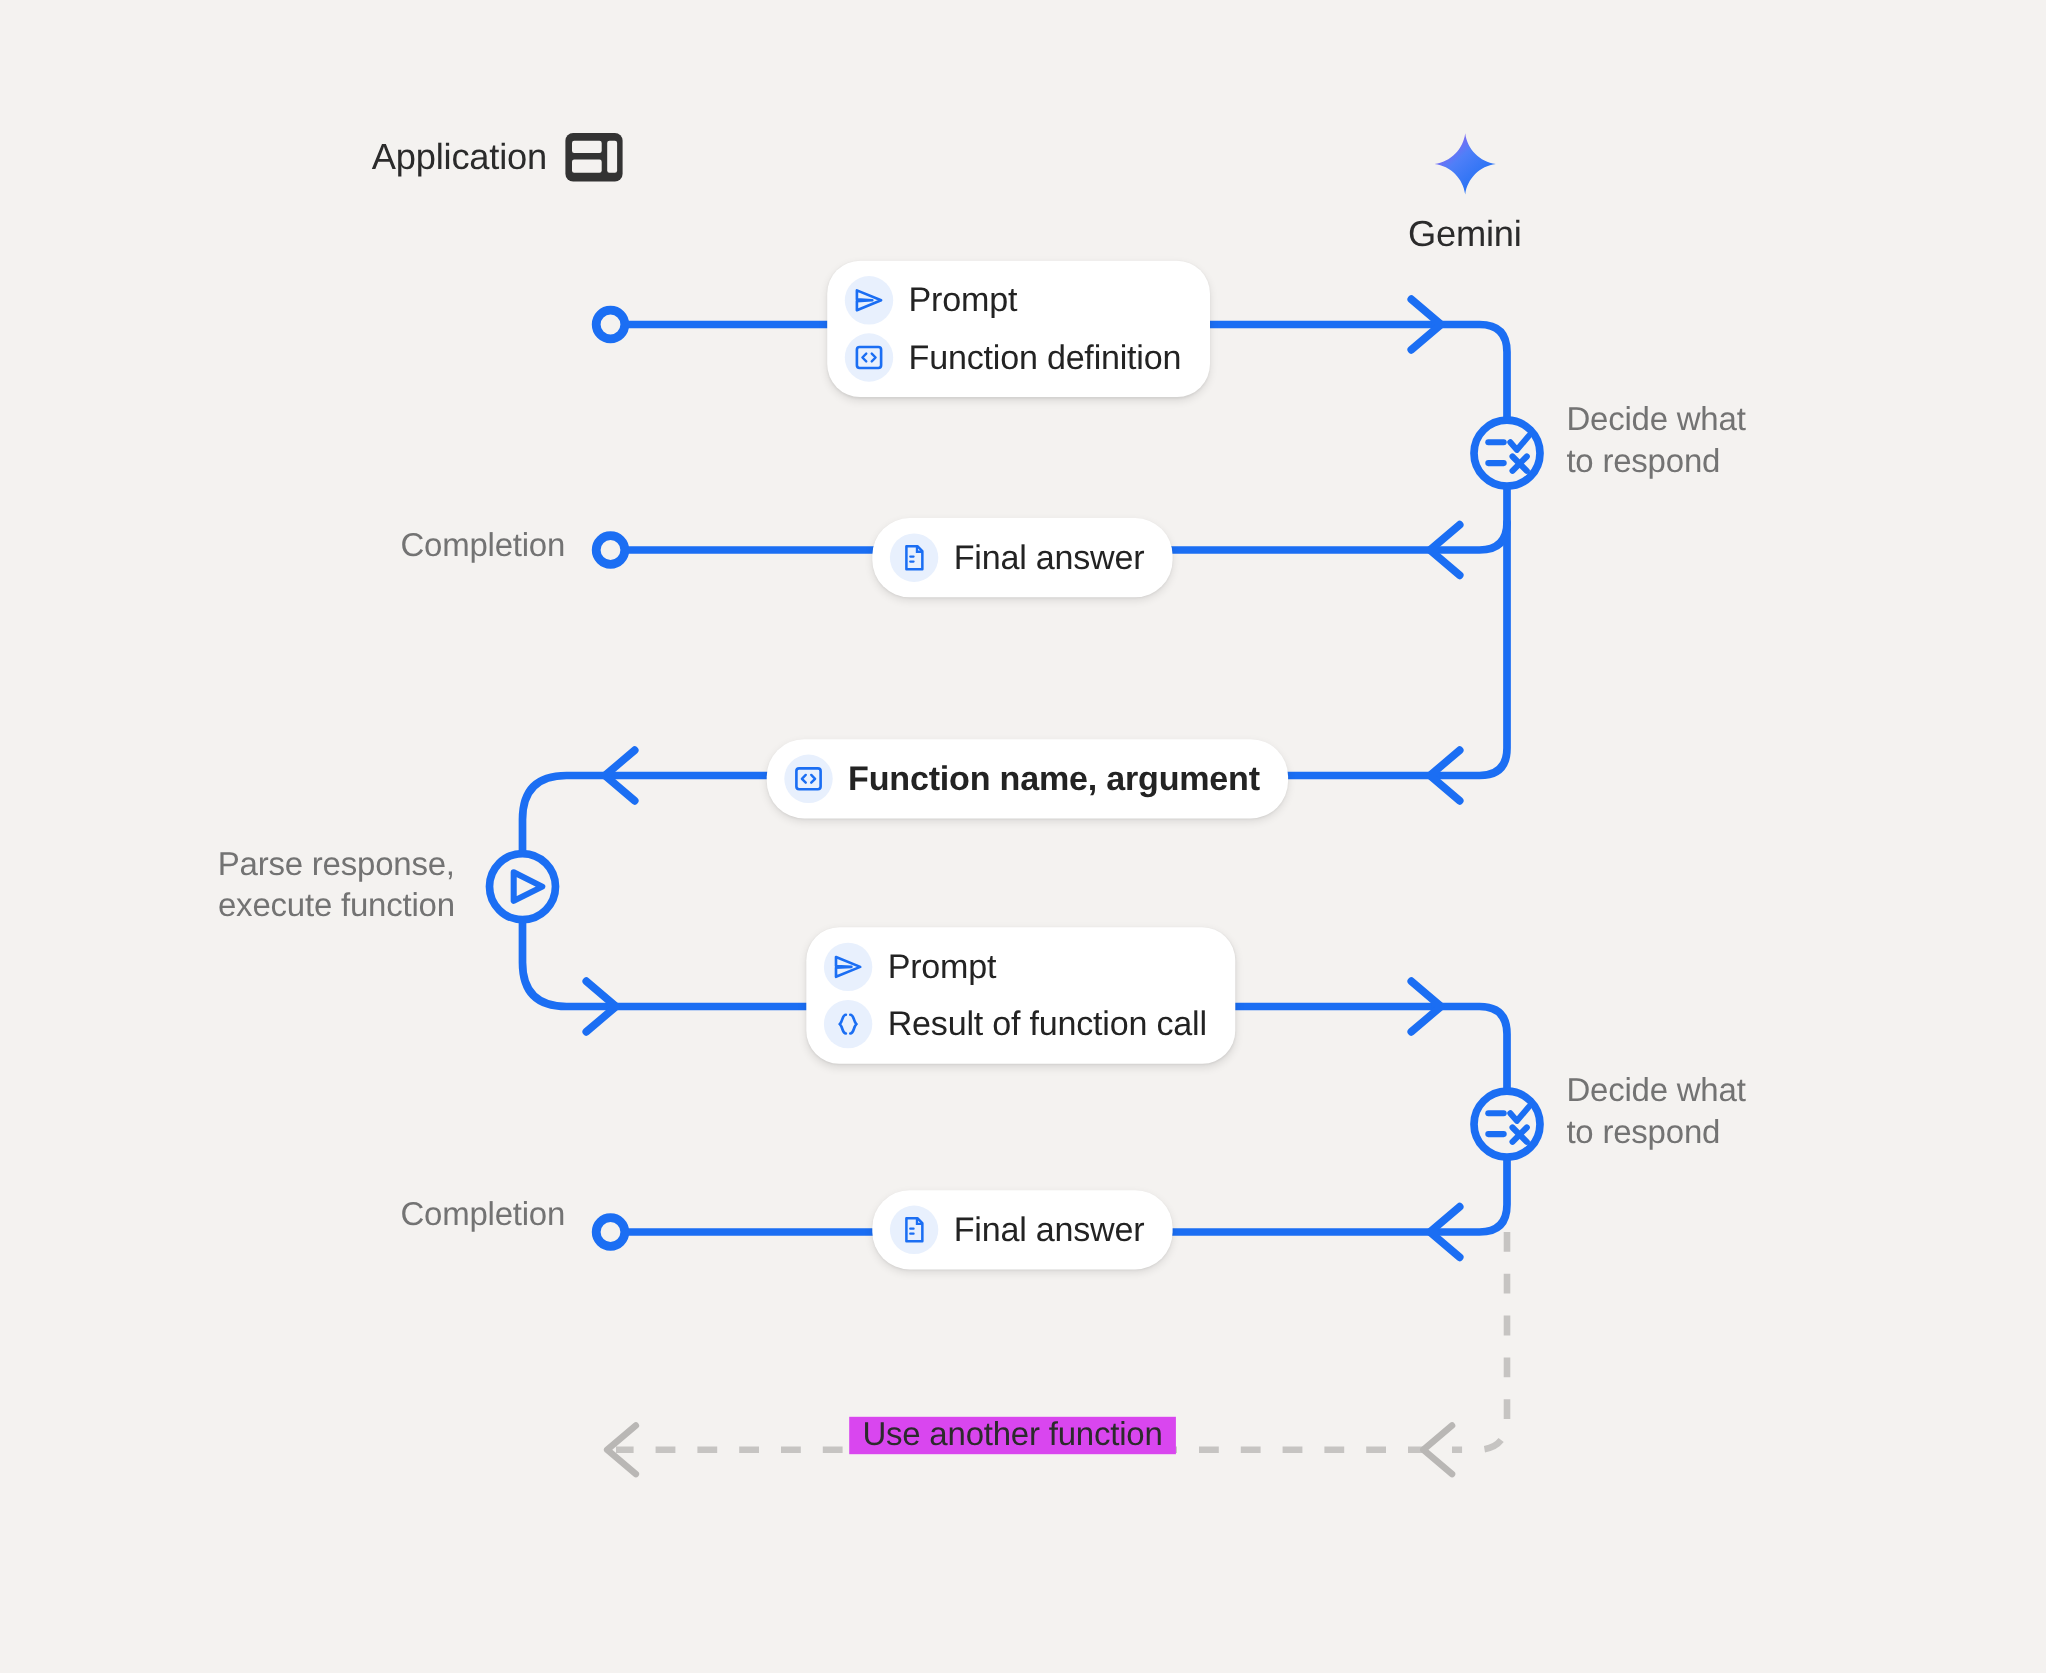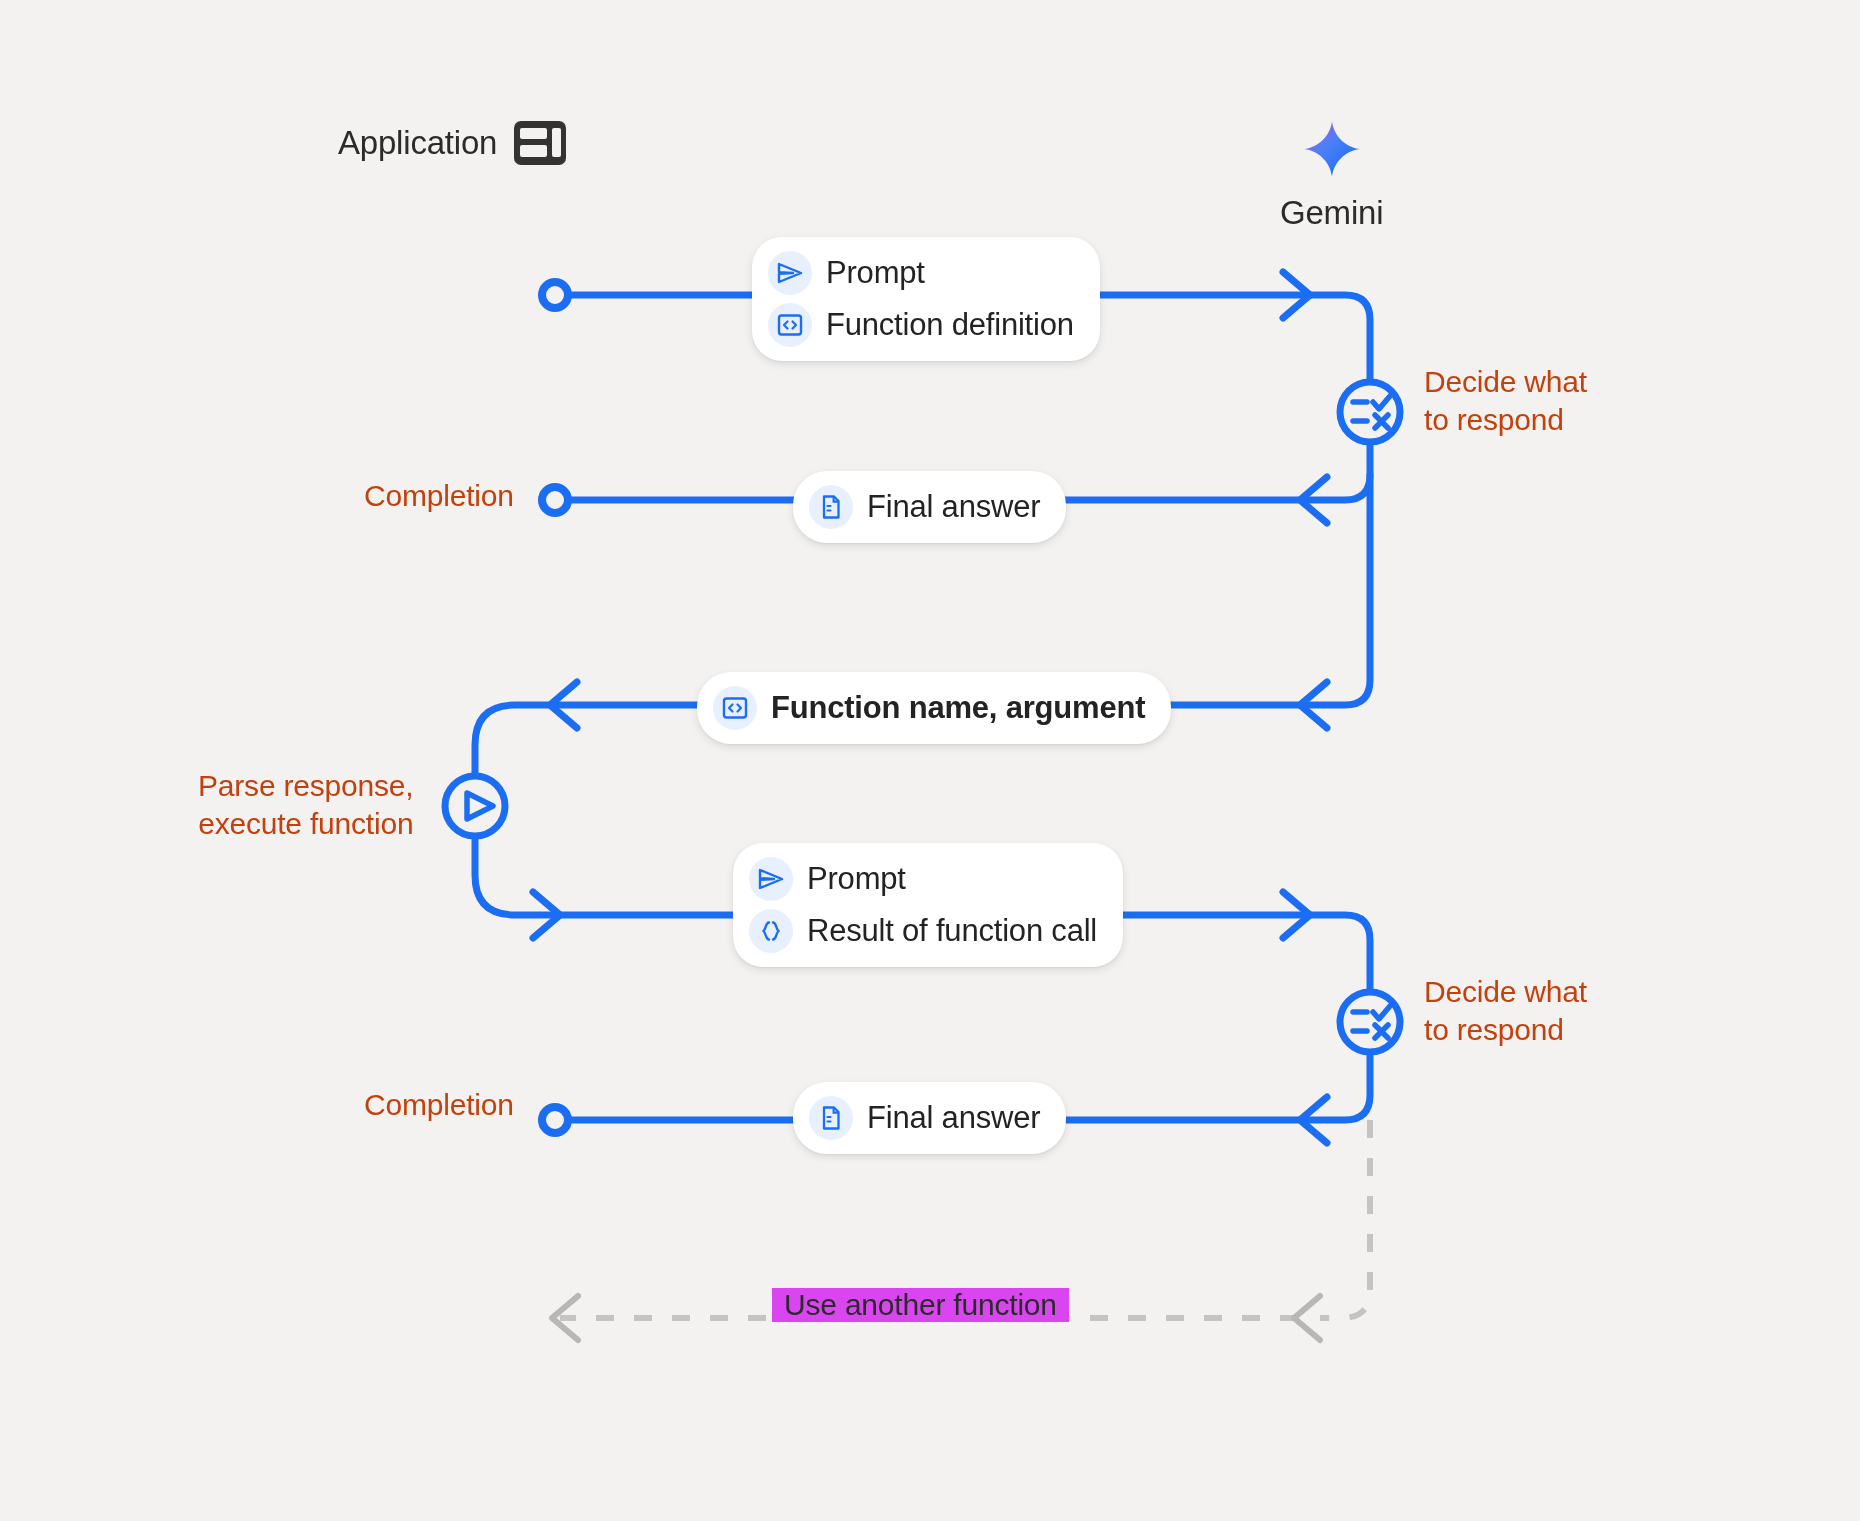--- a/index.html
+++ b/index.html
@@ -85,21 +85,21 @@
 
   #card-prompt-def { left: 752px; top: 237px; }
   #card-final-1    { left: 793px; top: 471px; border-radius: 34px; }
   #card-funcname   { left: 697px; top: 672px; border-radius: 34px; font-weight: bold; }
   #card-prompt-res { left: 733px; top: 843px; }
   #card-final-2    { left: 793px; top: 1082px; border-radius: 34px; }
 
   
   .annot {
     position: absolute;
-    color: #c2410c;
+    color: #737373;
     font-size: 30px;
     line-height: 1.28;
     white-space: nowrap;
     letter-spacing: -0.2px;
   }
   #annot-decide-1 { left: 1424px; top: 363px; }
   #annot-decide-2 { left: 1424px; top: 973px; }
   #annot-parse    { left: 198px; top: 767px; text-align: right; }
   #annot-completion-1 { left: 364px; top: 477px; }
   #annot-completion-2 { left: 364px; top: 1086px; }

